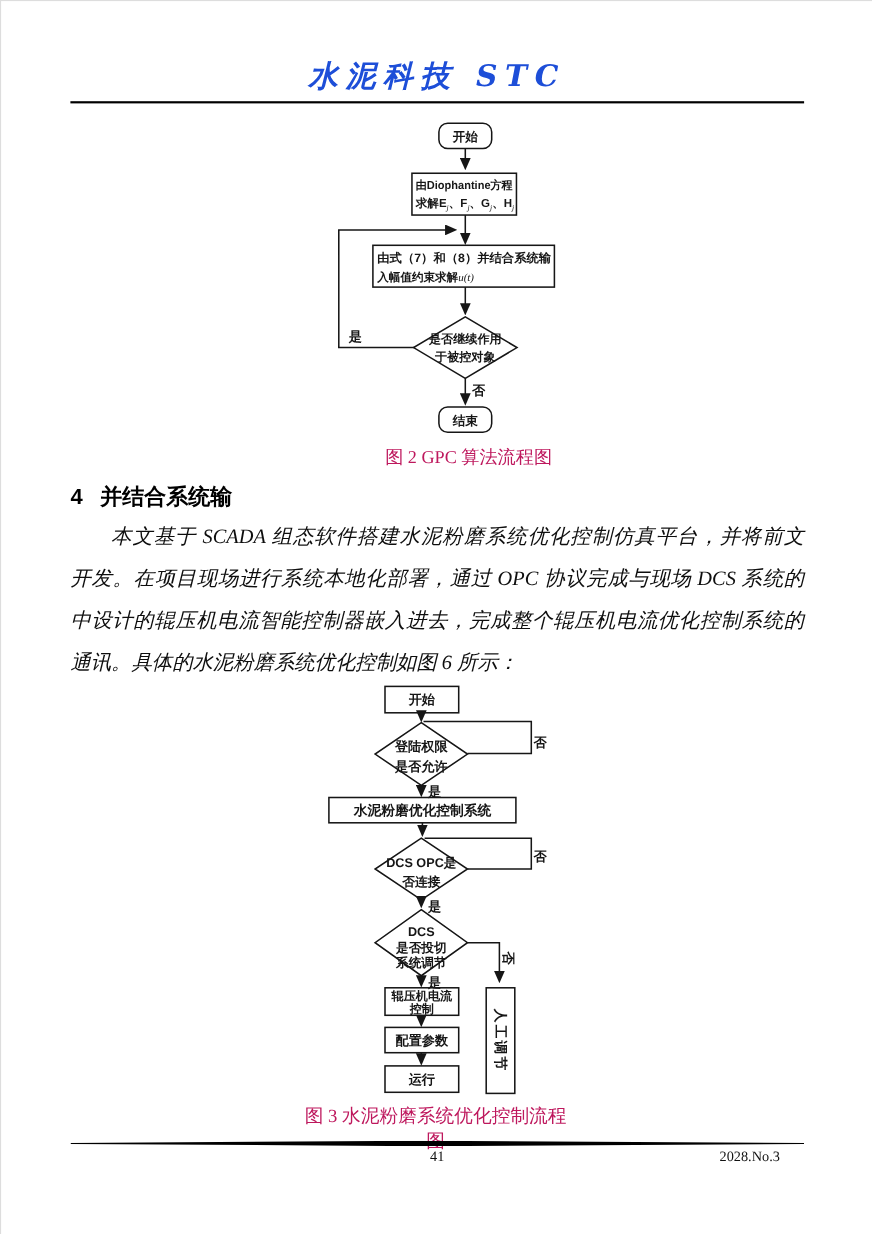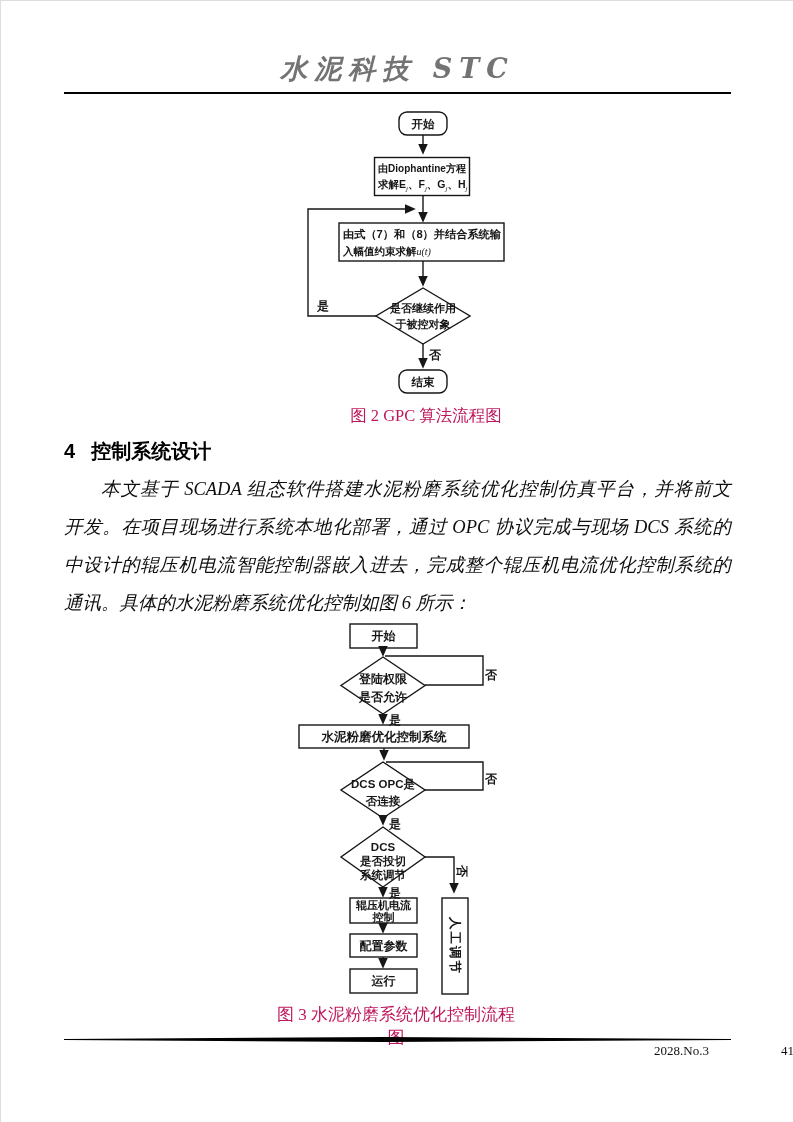--- a/index.html
+++ b/index.html
@@ -5,21 +5,21 @@
   html,body { margin:0; padding:0; background:#f5f5f5; }
   .page {
     position:relative; width:793px; height:1122px; background:#fff;
     margin:0 auto; overflow:hidden; border:1px solid #ddd;
     font-family:"Liberation Serif", serif; color:#111;
   }
   
   .journal-title {
     position:absolute; top:50px; left:0; width:100%; text-align:center;
     font-size:27px; font-style:italic; font-weight:600; letter-spacing:7px;
-    font-family:"DejaVu Serif", serif; color:#737373;
+    font-family:"DejaVu Serif", serif; color:#1d4ed8;
   }
   .header-rule { position:absolute; left:63px; top:91px; width:667px; height:2px; background:#000; }
 
   
   .fc { position:absolute; }
   .fc1 { left:290px; top:100px; width:280px; height:300px; }
   .fc2 { left:280px; top:615px; width:230px; height:385px; }
   .fc .shape { fill:none; stroke:#161616; stroke-width:1.4px; }
   .fc .edge  { fill:none; stroke:#161616; stroke-width:1.4px; }
   .fc text {
@@ -52,21 +52,21 @@
   }
   .pline { height:38px; white-space:nowrap;font-style:italic; }
   .pline.jfull { text-align:justify; text-align-last:justify; white-space:normal; }
   .pline.indent { text-indent:37px; }
 
   
   .footer-rule {
     position:absolute; left:63px; top:1036px; width:667px; height:5px; background:#000;
     clip-path:polygon(0 42%, 48% 0, 100% 42%, 100% 58%, 48% 100%, 0 58%);
   }
-  .page-number { position:absolute; top:1042px; left:0; width:100%; text-align:right; font-size:13px; }
+  .page-number { position:absolute; top:1042px; left:0; width:100%; text-align:center; font-size:13px; }
   .issue-label { position:absolute; top:1042px; right:85px; font-size:13px; }
 </style>
 </head>
 <body>
 
 <div class="page">
 
   <div class="journal-title">水泥科技 STC</div>
   <div class="header-rule"></div>
 
@@ -103,21 +103,21 @@
     <line class="edge" x1="422" y1="343" x2="422" y2="365" marker-end="url(#arr1)"></line>
     <text class="t12" x="434" y="358" text-anchor="middle">否</text>
 
     <rect class="shape" x="398" y="369" width="48" height="23" rx="8"></rect>
     <text class="t115" x="422" y="385" text-anchor="middle">结束</text>
   </svg>
 
   <div class="caption cap2">图 2  GPC 算法流程图</div>
 
   <div class="section-heading">
-    <span class="num">4</span><span>控制系统设计</span>
+    <span class="num">4</span><span>并结合系统输</span>
   </div>
 
   <div class="paragraph">
     <div class="pline jfull indent">本文基于 SCADA 组态软件搭建水泥粉磨系统优化控制仿真平台，并将前文</div>
     <div class="pline jfull">开发。在项目现场进行系统本地化部署，通过 OPC 协议完成与现场 DCS 系统的</div>
     <div class="pline jfull">中设计的辊压机电流智能控制器嵌入进去，完成整个辊压机电流优化控制系统的</div>
     <div class="pline">通讯。具体的水泥粉磨系统优化控制如图 6 所示：</div>
   </div>
 
   <svg class="fc fc2" viewBox="280 615 230 385">

